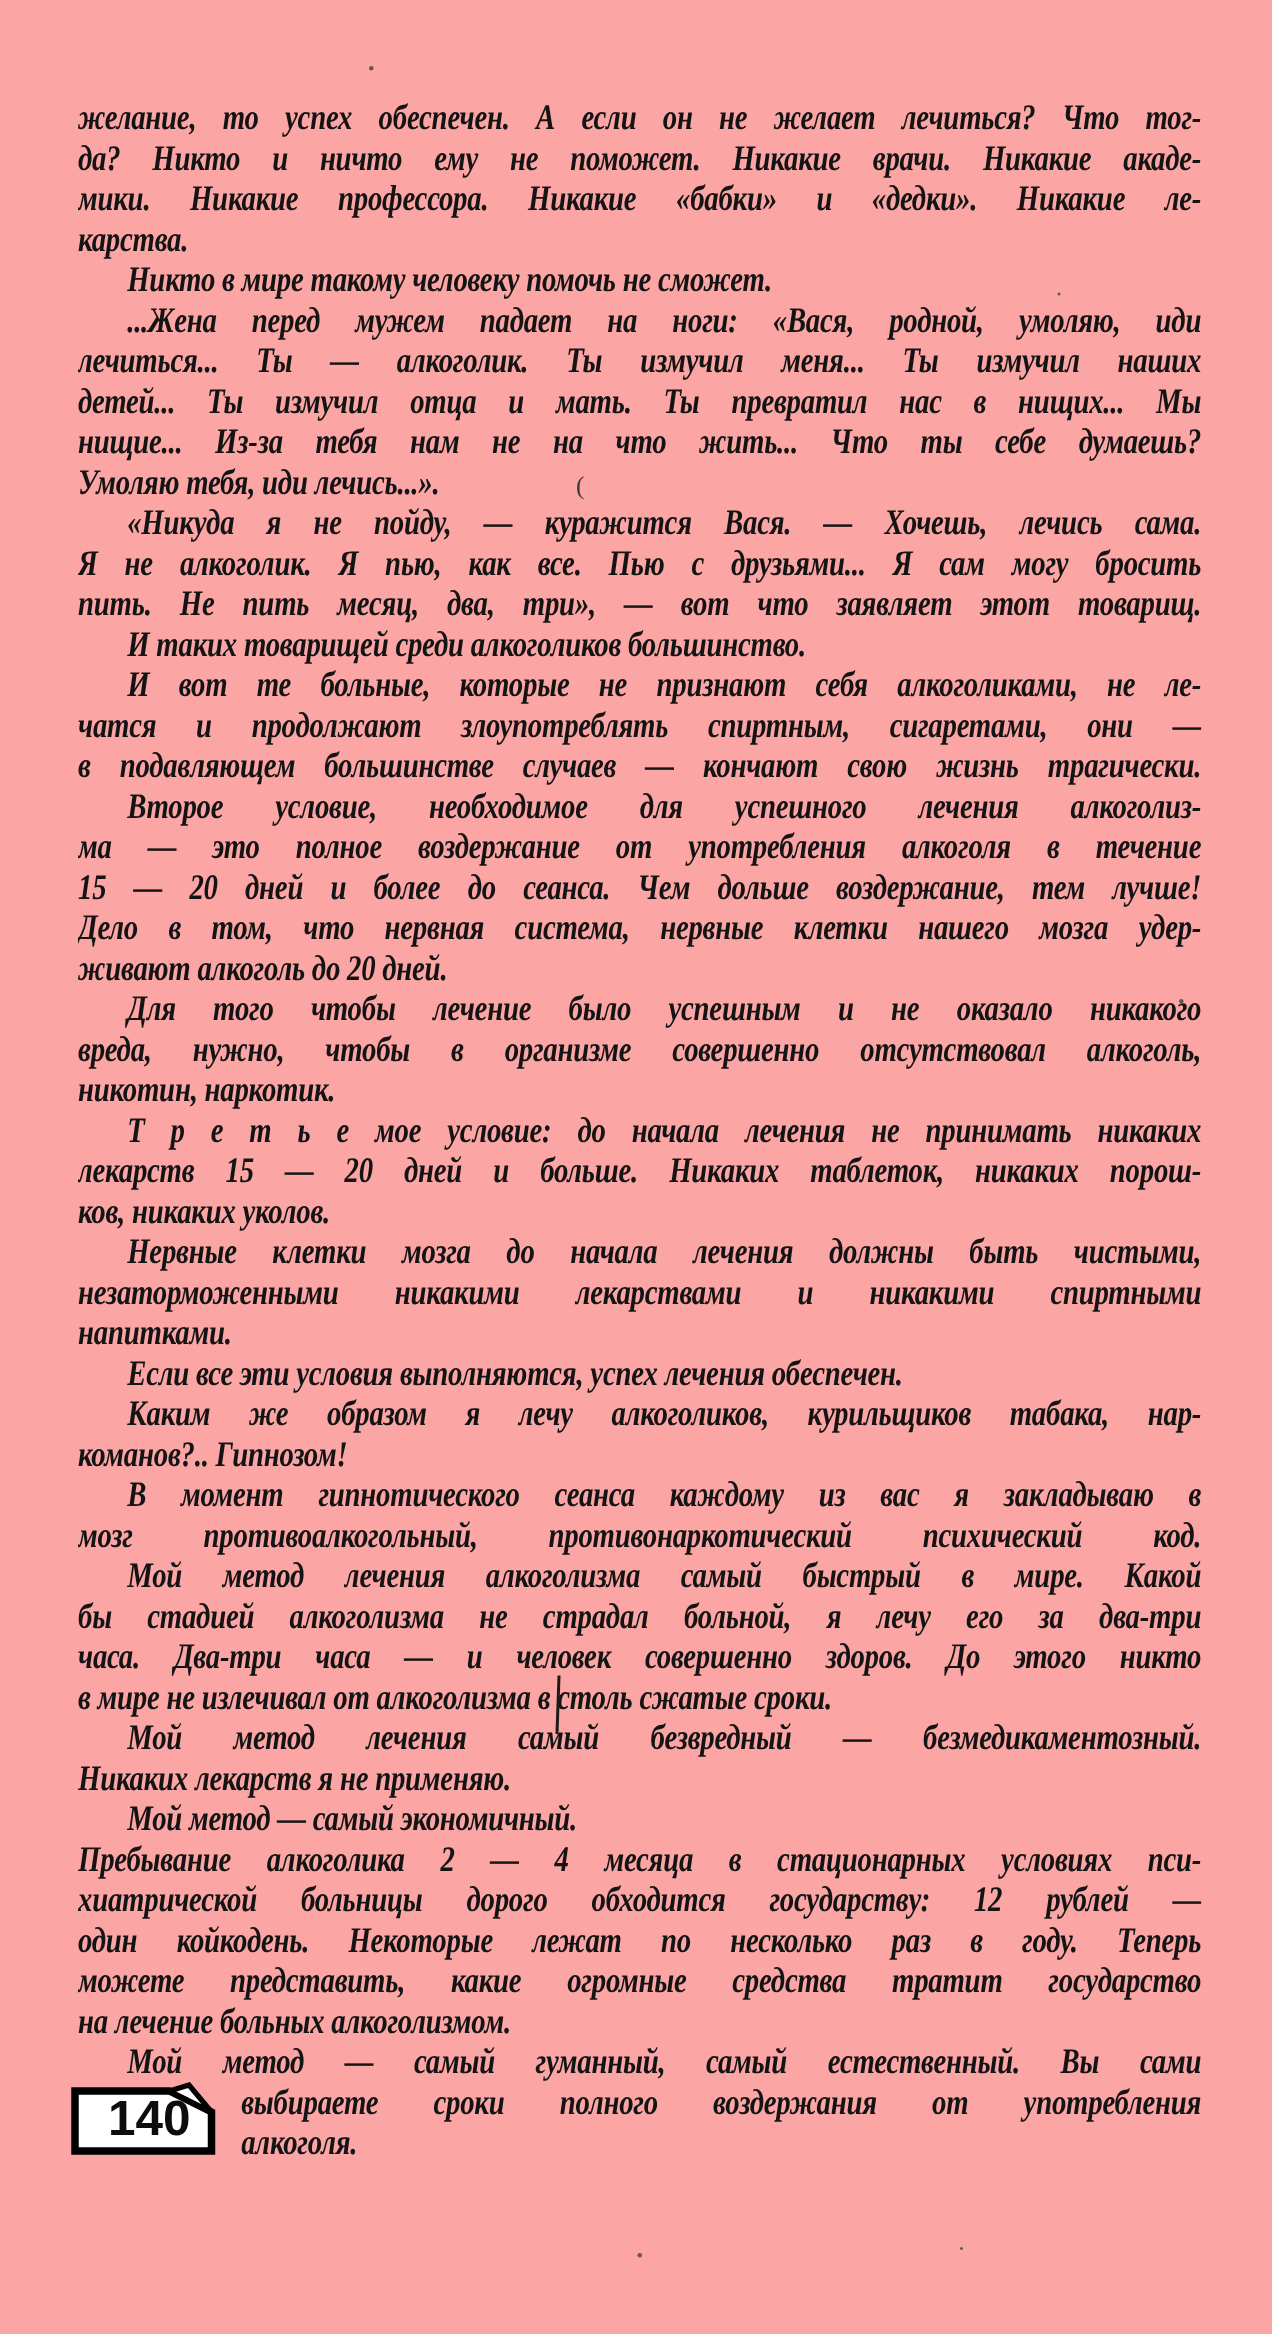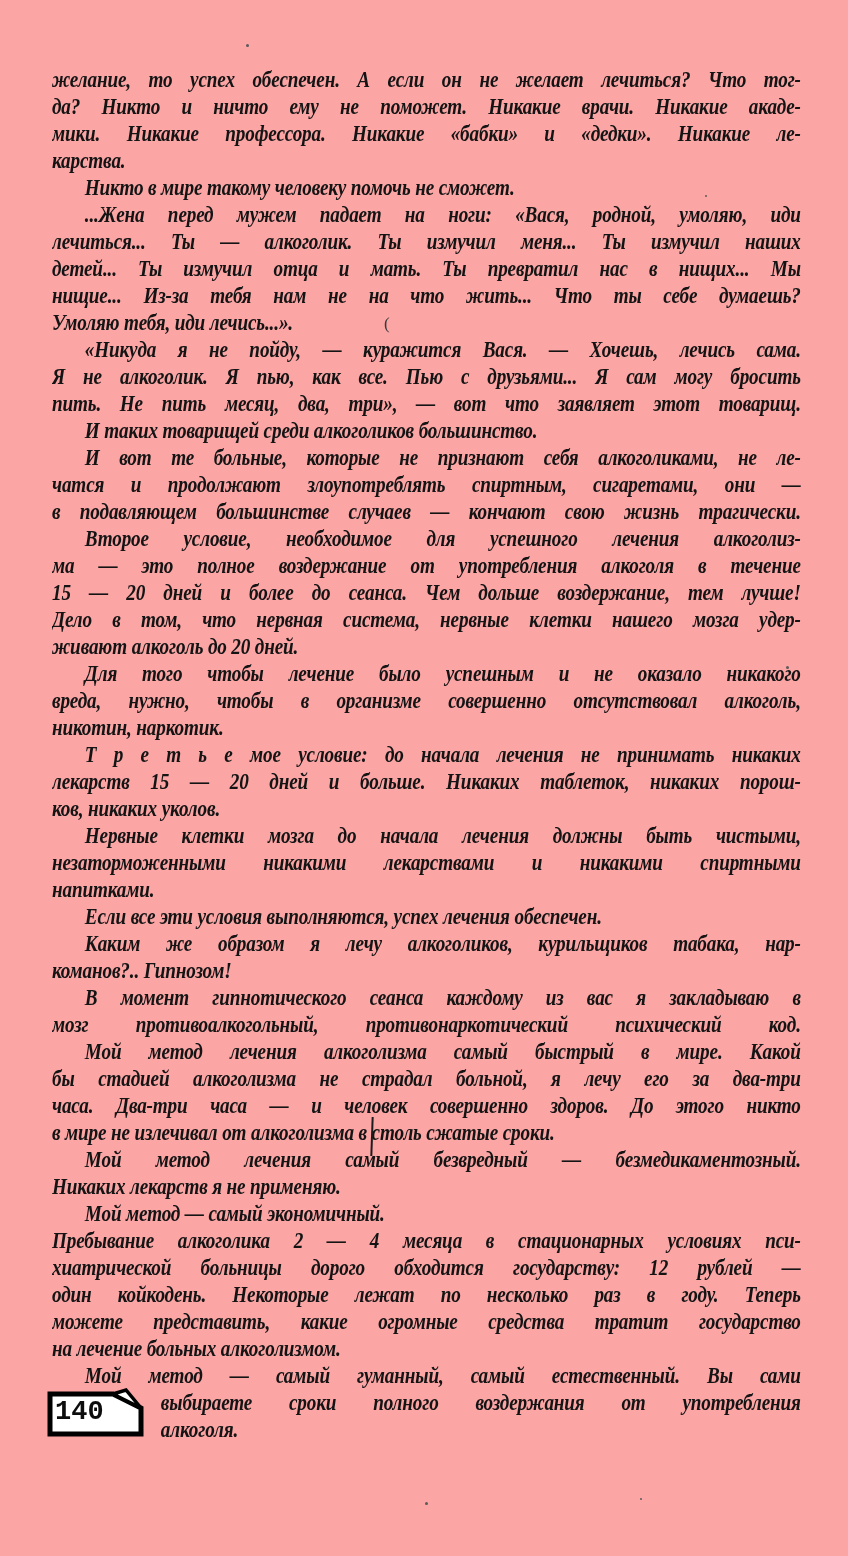--- a/index.html
+++ b/index.html
@@ -37,24 +37,24 @@
 
   .badge{
     position:absolute;
     left:47px;top:1388px;
     width:98px;height:50px;
   }
   .badge svg{position:absolute;left:0;top:0;}
   .badge .num{
     position:absolute;
     left:8px;top:5px;width:72px;
-    text-align:left;
-    font-family:Liberation Mono, monospace;
+    text-align:right;
+    font-family:Liberation Sans, sans-serif;
     font-weight:700;
-    font-size:27px;line-height:38px;
+    font-size:33px;line-height:38px;
     color:#0d0d0d;
     font-style:normal;
   }
   
   .sp{position:absolute;background:#5a5a5a;border-radius:50%;}
   .bar{
     position:absolute;
     left:371px;top:1117px;
     width:2px;height:39px;
     background:#1c1c1c;

